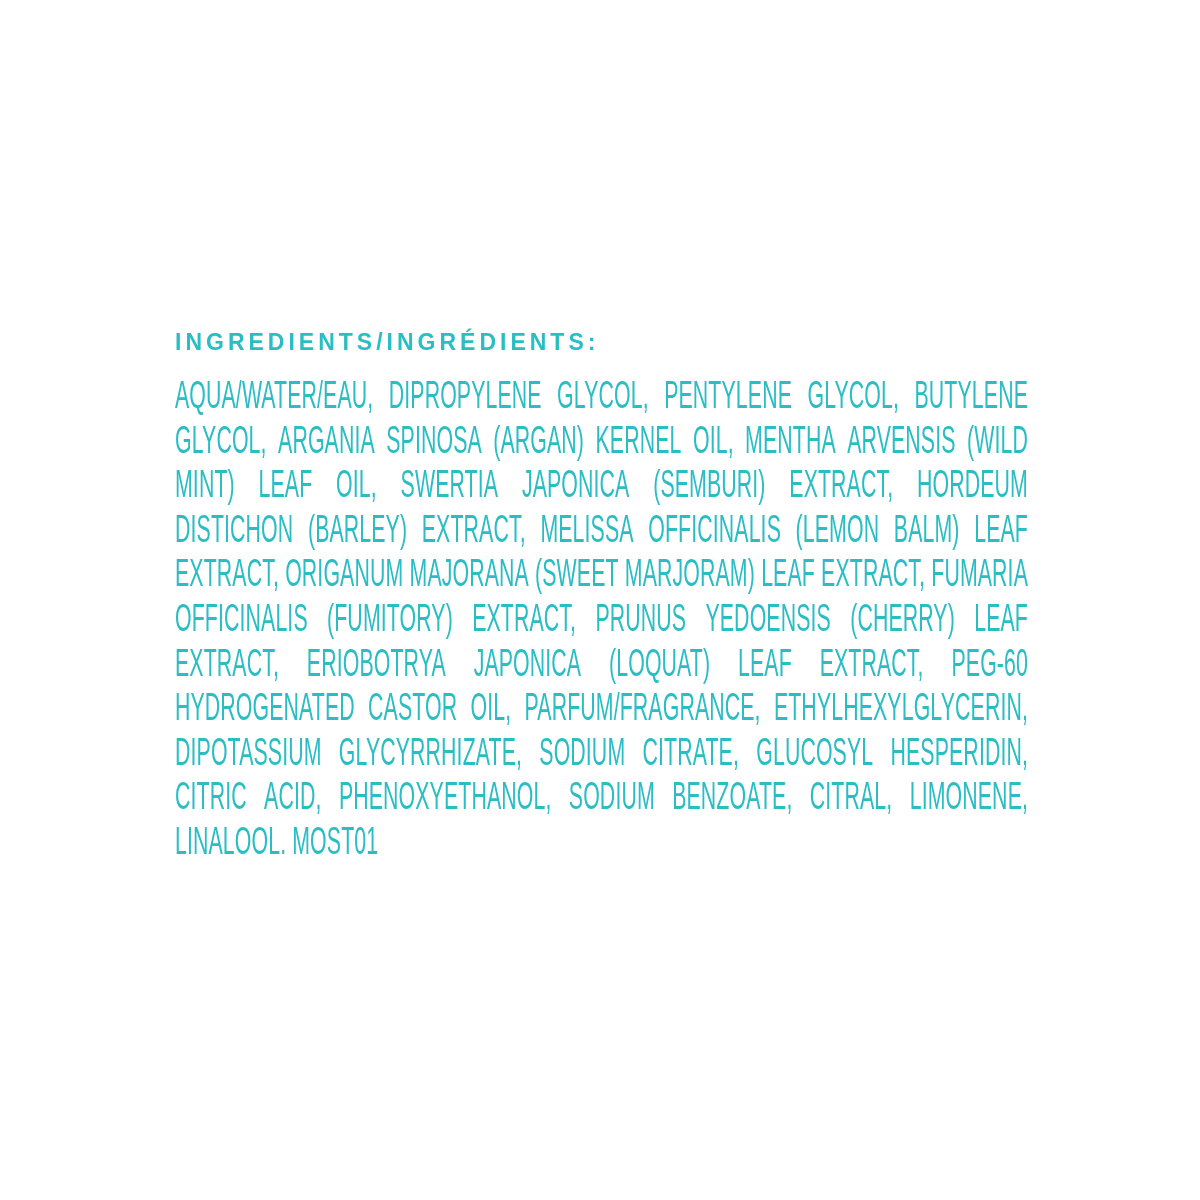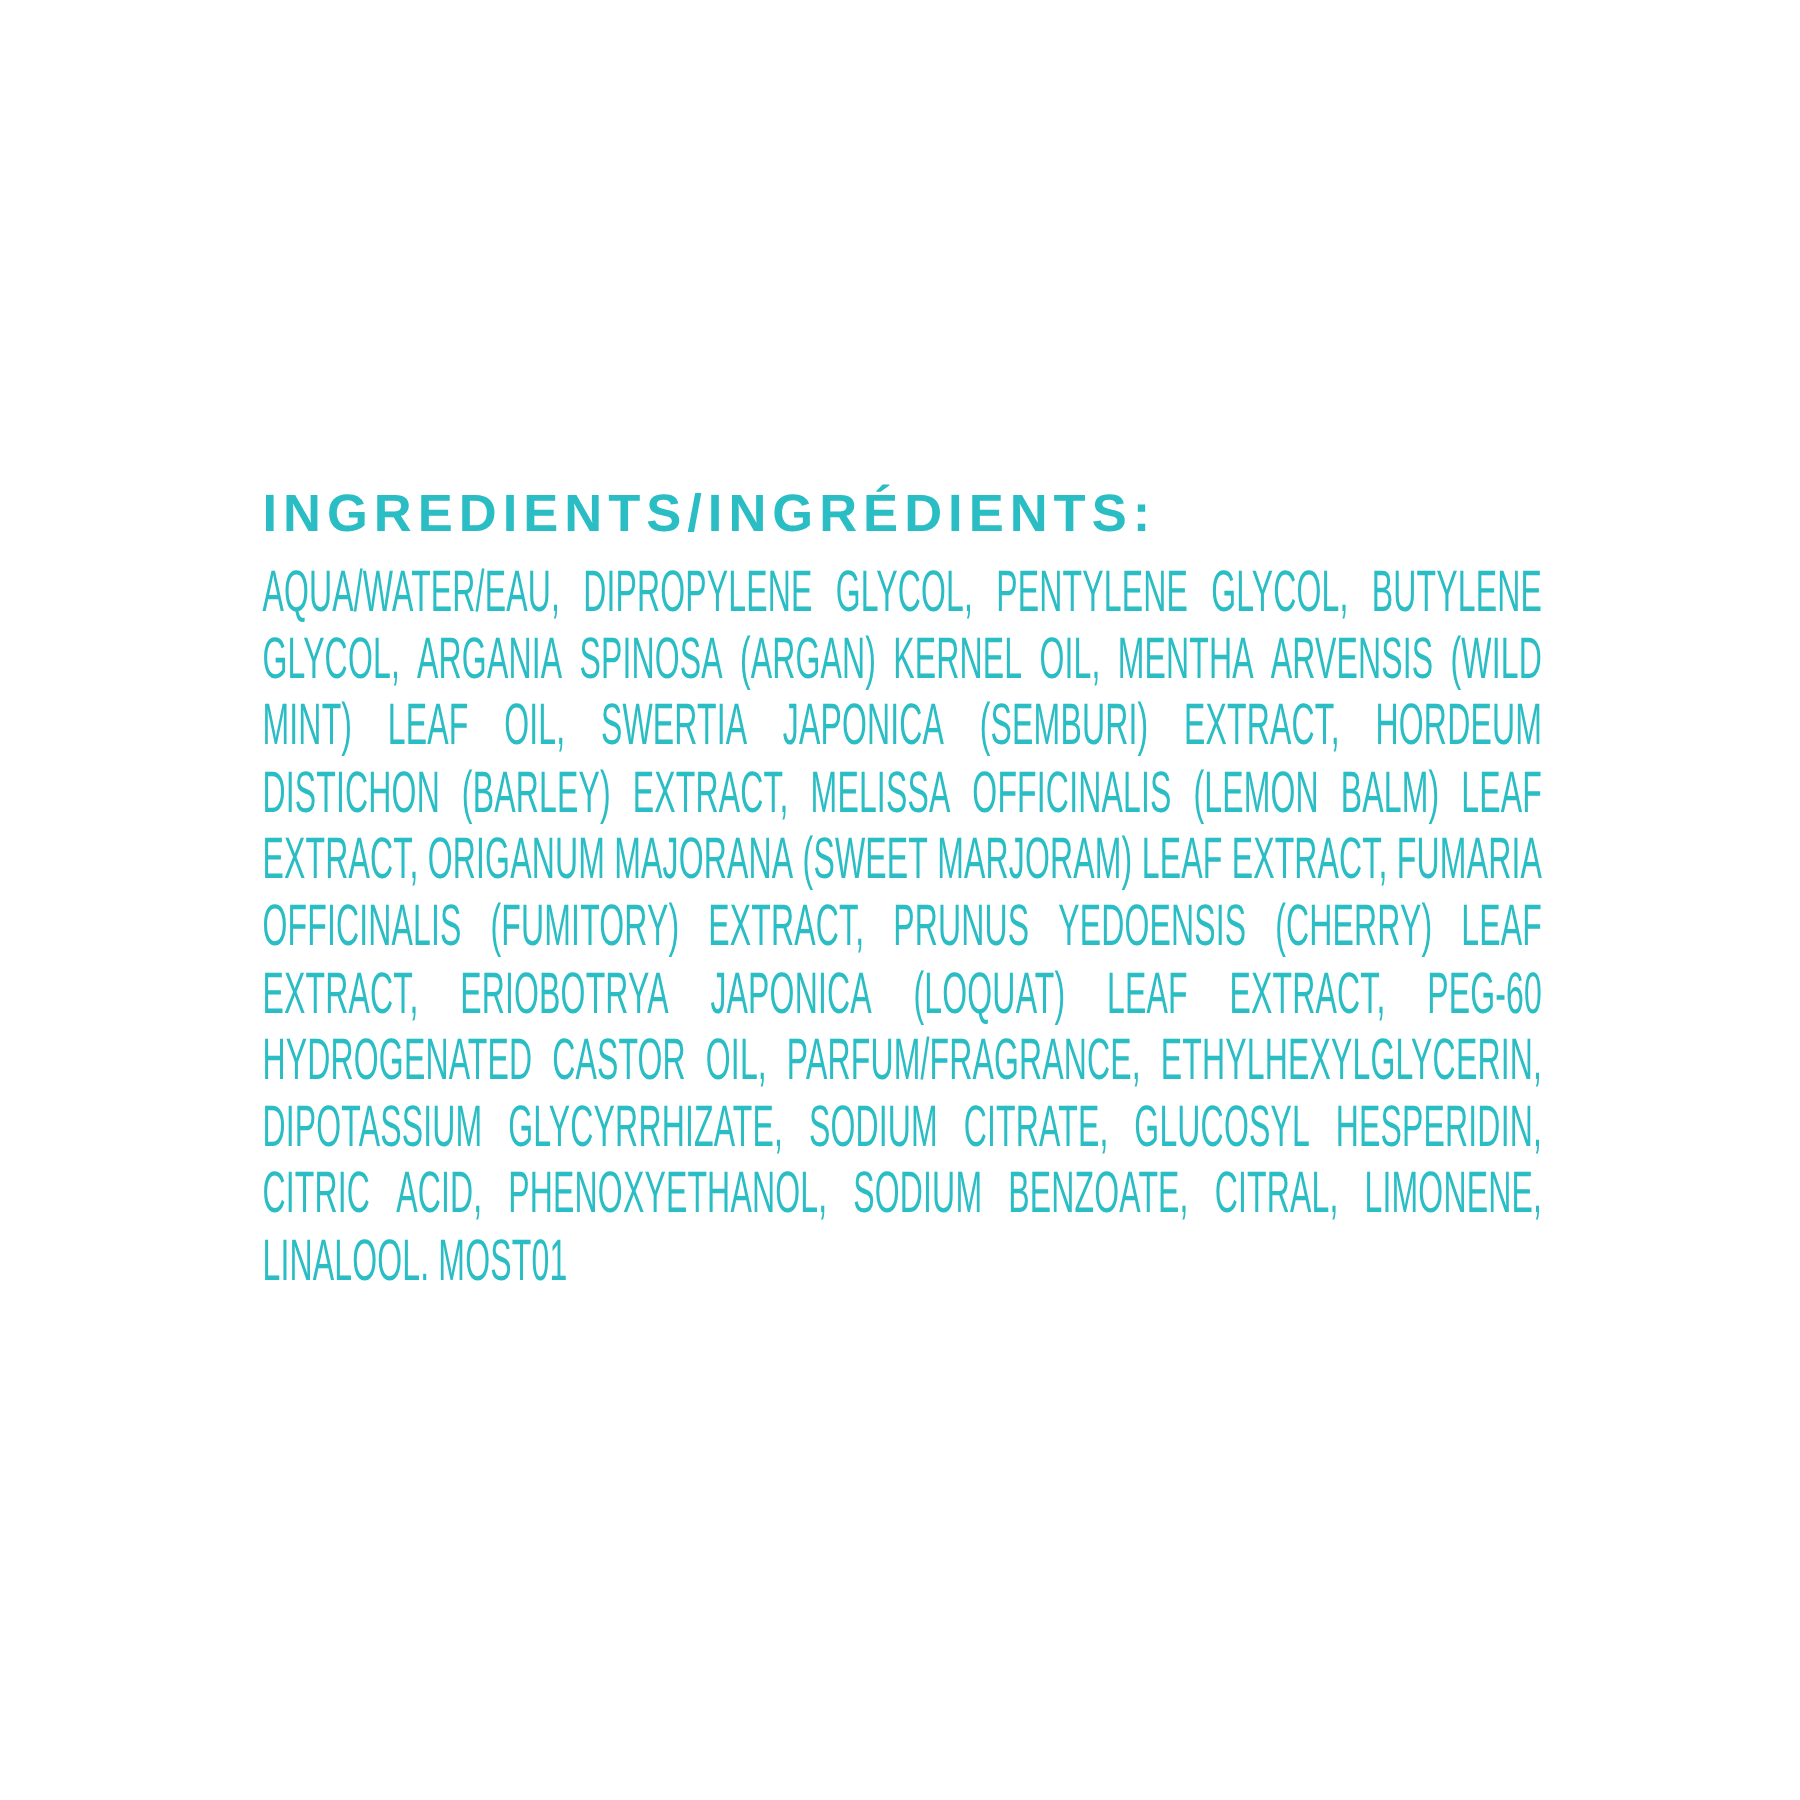--- a/index.html
+++ b/index.html
@@ -14,21 +14,21 @@
     background: var(--bg, #ffffff);
     overflow: hidden;
     font-family: "Liberation Sans", sans-serif;
   }
   .heading {
     position: absolute;
     left: 175px;
     top: 325px;
     margin: 0;
     font-family: "Liberation Sans", sans-serif;
-    font-size: 35px;
+    font-size: 23px;
     line-height: 35px;
     font-weight: bold;
     letter-spacing: 4px;
     color: var(--ink, #2abdc4);
     white-space: nowrap;
   }
   .ingredients-body {
     position: absolute;
     left: 175px;
     top: 373px;

